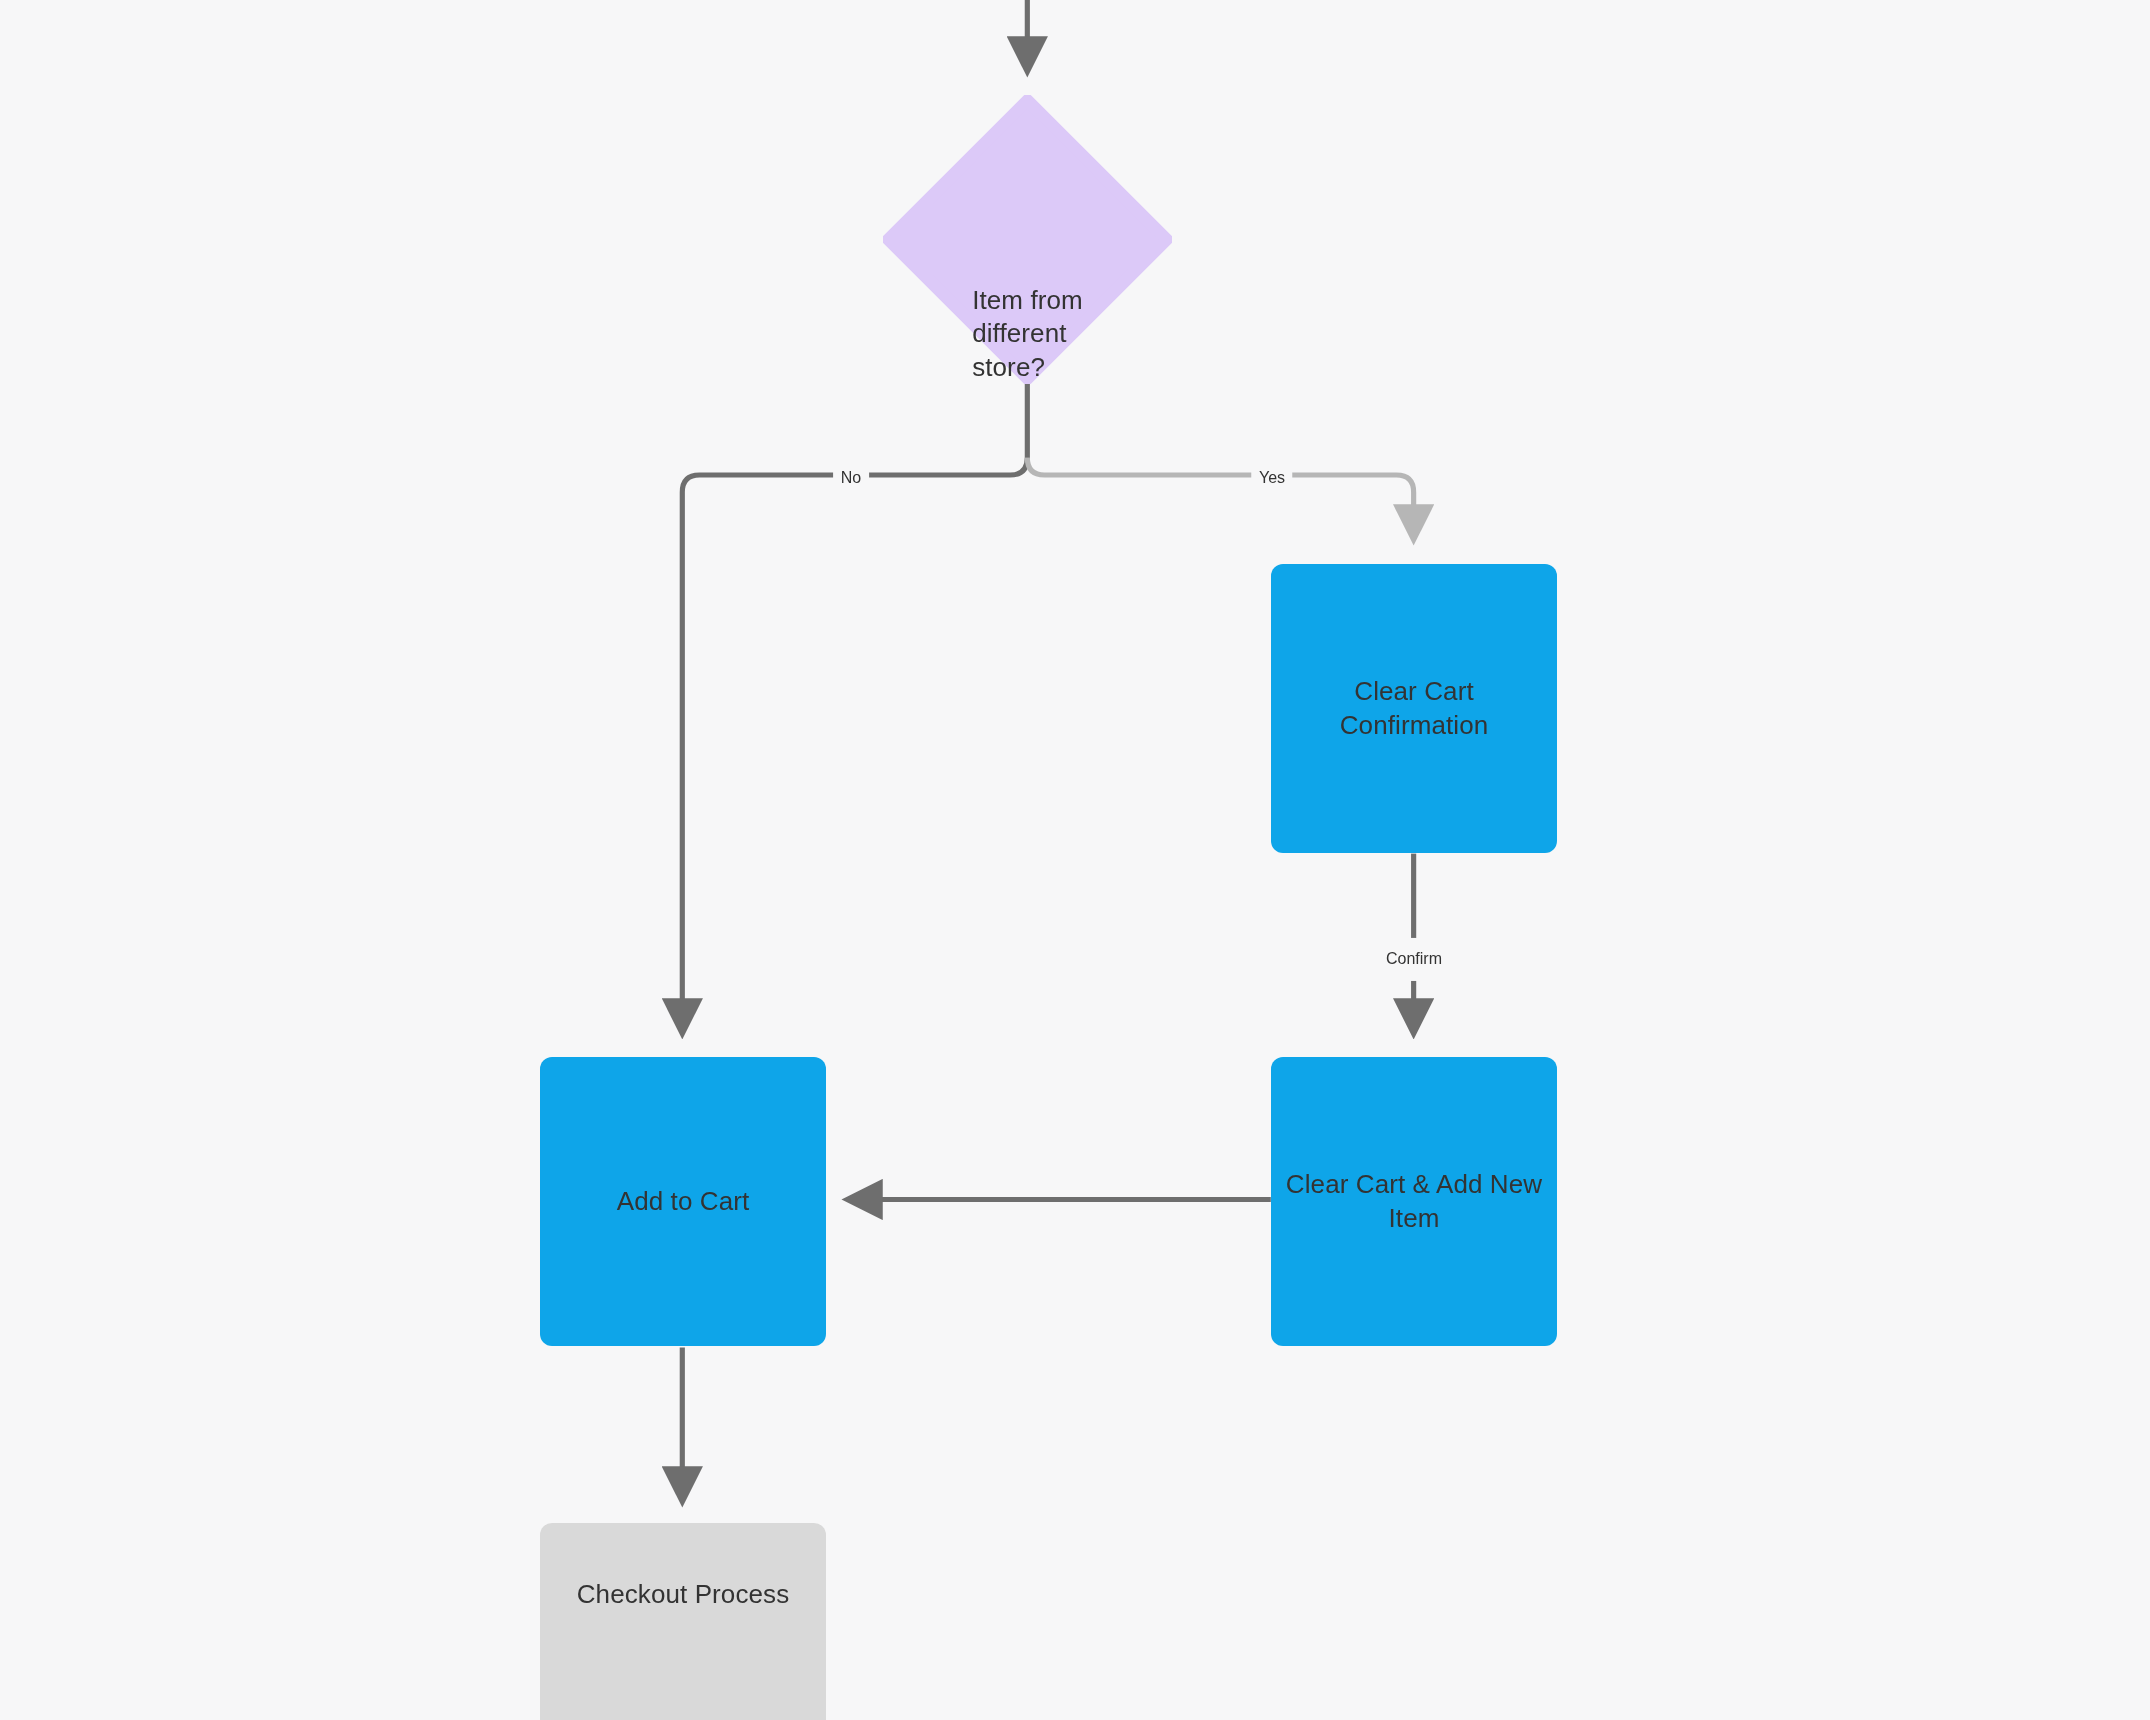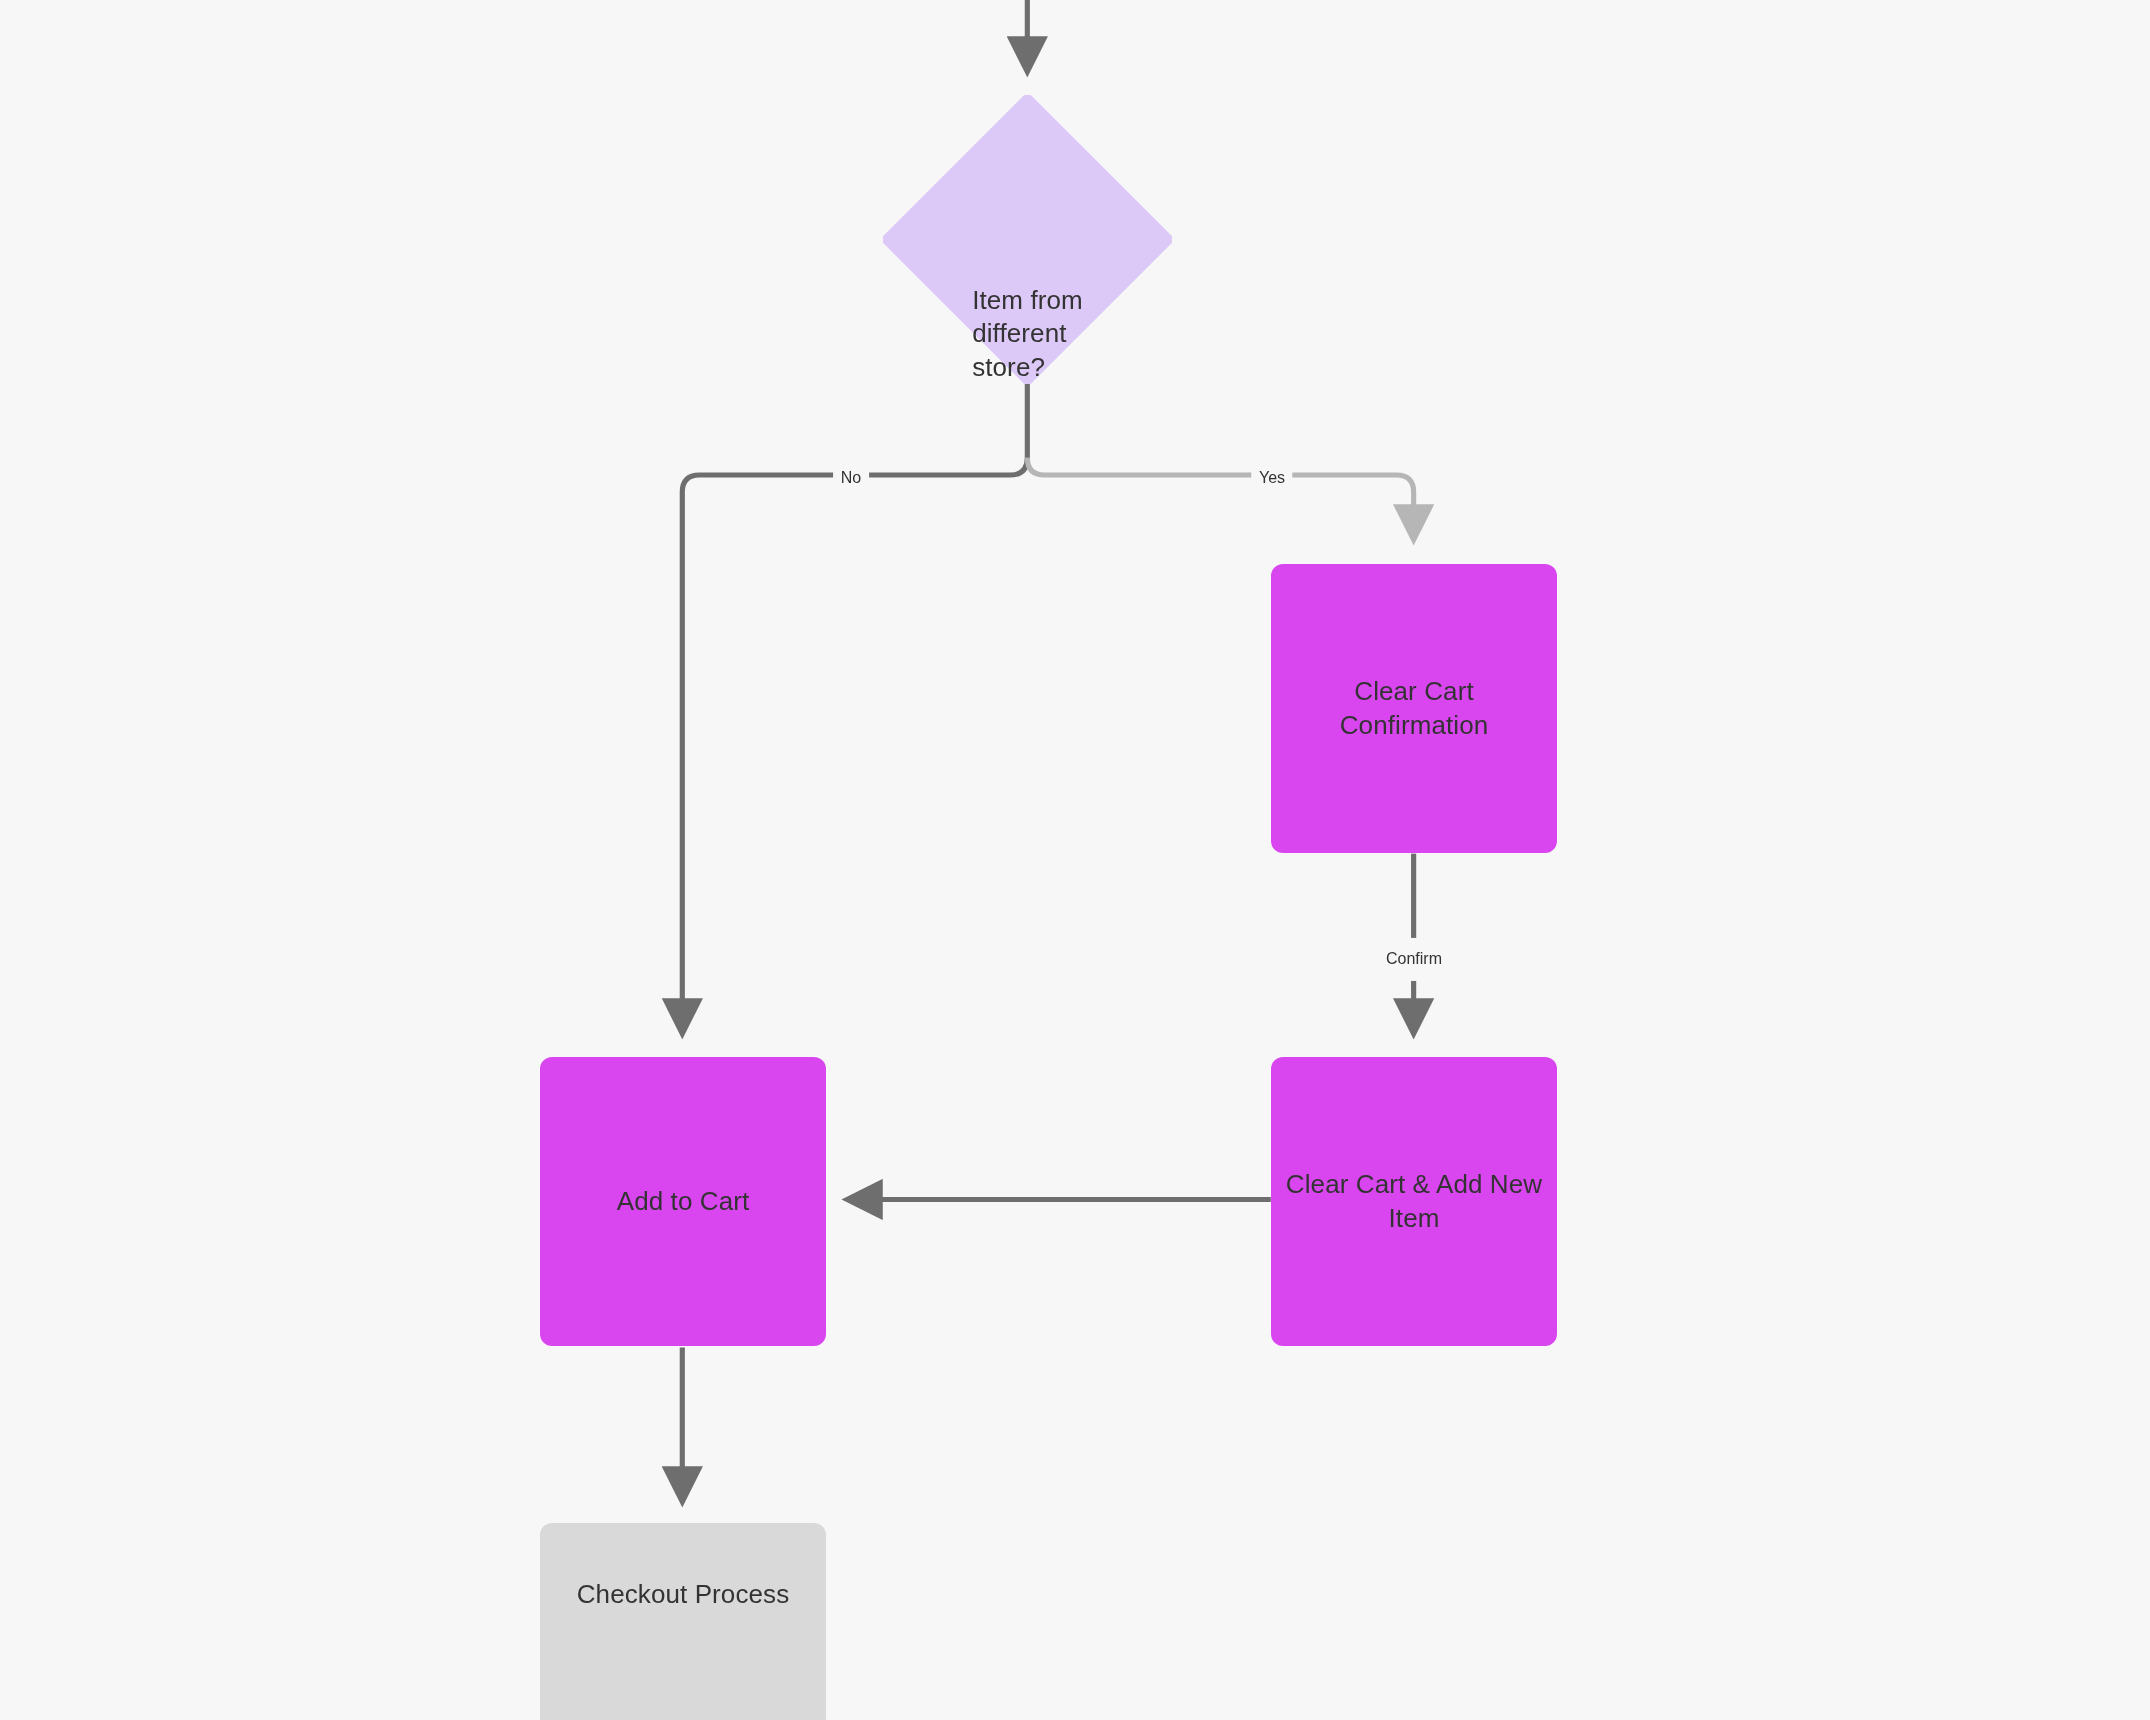--- a/index.html
+++ b/index.html
@@ -42,21 +42,21 @@
     line-height: 1.28;
     color: #333333;
     letter-spacing: 0.1px;
     white-space: pre-line;
     padding: 0 13.8px;
   }
   .box {
     border-radius: 12px;
   }
   .box-process {
-    background: #d946ef;
+    background: #0ea5e9;
   }
   .box-terminal {
     background: #d9d9d9;
   }
   .diamond-wrap {
     position: absolute;
   }
   .diamond-shape {
     position: absolute;
     left: 0;

